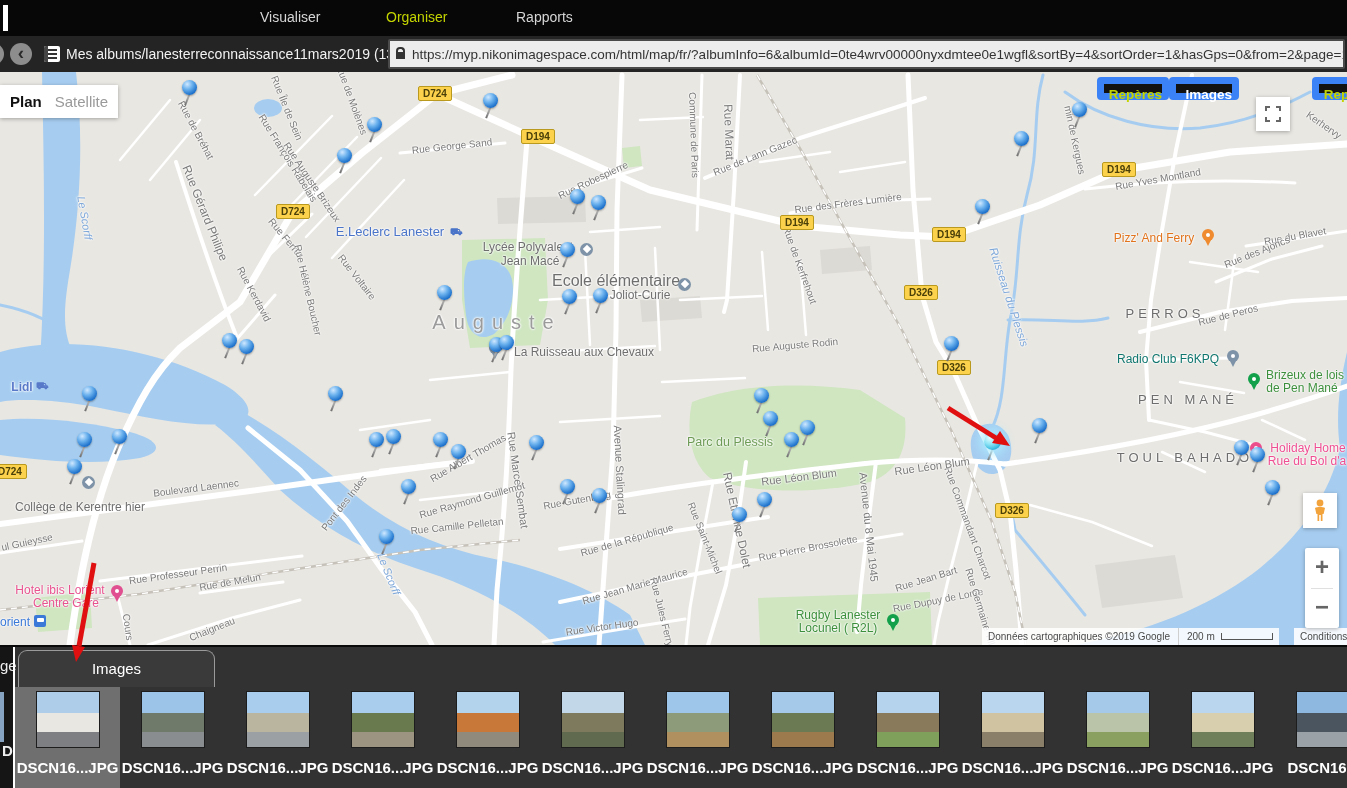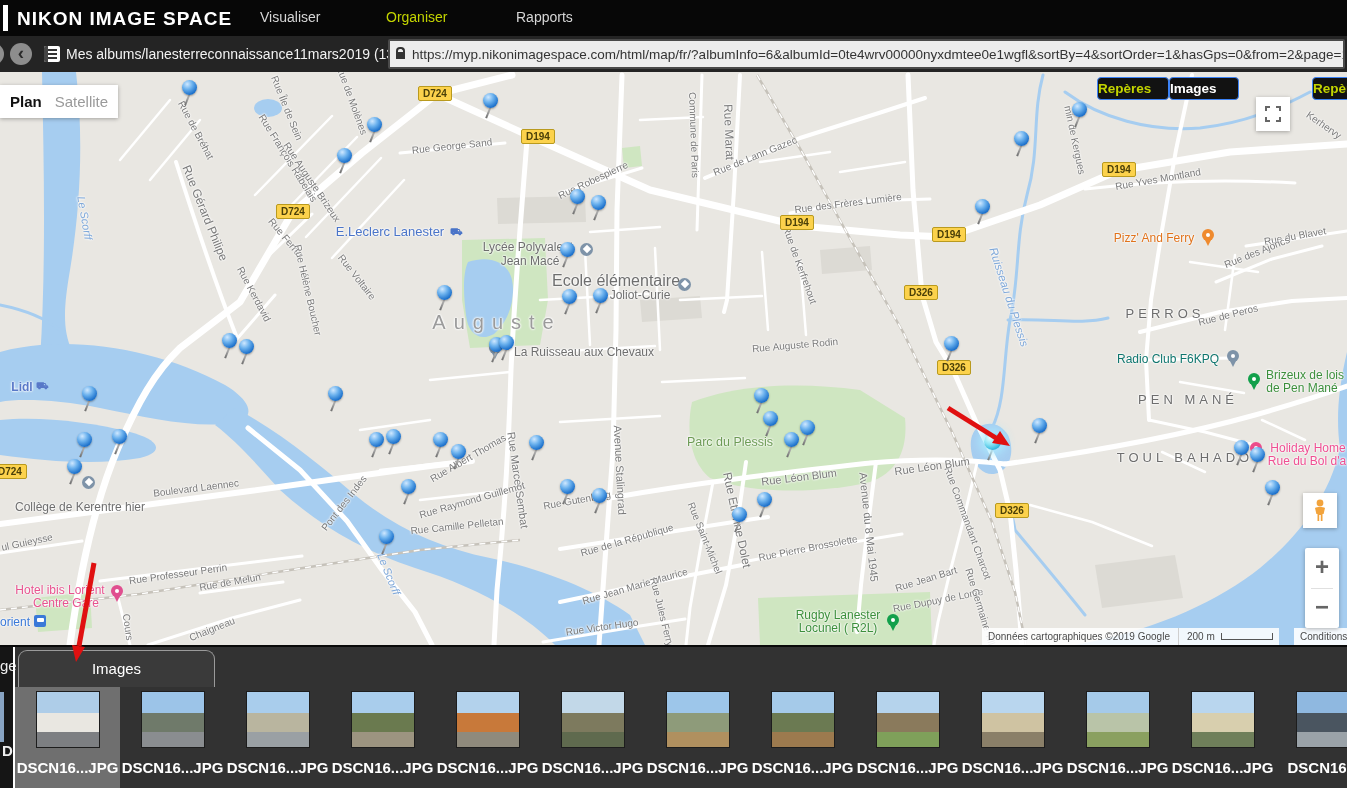--- a/index.html
+++ b/index.html
@@ -48,21 +48,21 @@
   .ic-drop .g { position:absolute; left:4px; top:4px; width:4px; height:4px; border-radius:50%; background:#fff; }
   .ic-drop .tail { position:absolute; left:3px; top:10.5px; width:0; height:0; border-left:3px solid transparent; border-right:3px solid transparent; border-top:6px solid #000; }
   .ic-cart { font-size:10px; font-weight:bold; }
   .ic-train { width:12px; height:12px; border-radius:2px; background:#3a79d8; }
   .ic-train .g { position:absolute; left:2.5px; top:2.5px; width:7px; height:4px; background:#fff; border-radius:1px; }
 
   
   .map-type { position:absolute; left:0; top:13px; width:118px; height:33px; background:#fff; box-shadow:0 1px 4px rgba(0,0,0,.3); display:flex; align-items:center; z-index:10; }
   .map-type .plan { margin-left:10px; font-size:15px; font-weight:bold; color:#111; cursor:pointer; }
   .map-type .sat { margin-left:13px; font-size:15px; color:#9a9a9a; cursor:pointer; }
-  .toggle-btn { position:absolute; top:5px; height:23px; background:#121212; border:1px solid #3b82f6; border-radius:4px; color:#fff; font-size:13.5px; font-weight:bold; text-align:left; line-height:21px; cursor:pointer; z-index:10; }
+  .toggle-btn { position:absolute; top:5px; height:23px; background:#121212; border:7px solid #3b82f6; border-radius:4px; color:#fff; font-size:13.5px; font-weight:bold; text-align:right; line-height:21px; cursor:pointer; z-index:10; }
   .toggle-btn.yellow { color:#c3d400; }
   .fs-btn { position:absolute; left:1256px; top:25px; width:34px; height:34px; background:#fff; box-shadow:0 1px 4px rgba(0,0,0,.3); cursor:pointer; z-index:10; display:flex; align-items:center; justify-content:center; }
   .pegman-btn { position:absolute; left:1303px; top:421px; width:34px; height:35px; background:#fff; box-shadow:0 1px 4px rgba(0,0,0,.3); cursor:pointer; z-index:10; display:flex; align-items:center; justify-content:center; }
   .zoom-ctl { position:absolute; left:1305px; top:476px; width:34px; height:80px; background:#fff; border-radius:2px; box-shadow:0 1px 4px rgba(0,0,0,.3); z-index:10; }
   .zoom-ctl .zi, .zoom-ctl .zo { position:absolute; left:0; width:34px; height:40px; color:#666; font-size:24px; font-weight:bold; text-align:center; line-height:38px; cursor:pointer; }
   .zoom-ctl .zo { top:40px; }
   .zoom-ctl .sep { position:absolute; left:6px; top:40px; width:22px; height:1px; background:#e0e0e0; }
   .attrib { position:absolute; left:982px; top:556px; height:17px; background:rgba(255,255,255,.85); display:flex; align-items:center; font-size:10px; color:#4a4a4a; z-index:9; padding:0 6px; }
   .attrib .sepl { width:1px; height:17px; background:#cfcfcf; margin:0 8px; }
   .scalebar { display:inline-block; width:52px; height:7px; border:1px solid #555; border-top:none; margin-left:6px; }
@@ -87,21 +87,20 @@
   
   #arrows { position:absolute; left:0; top:0; width:1347px; height:788px; pointer-events:none; z-index:40; }
 </style>
 </head>
 <body>
 
 <div id="page">
 
   <div id="app-header">
     <div class="logo-bar"></div>
-    <div class="logo-text">NIKON IMAGE SPACE</div>
     <div class="nav-tab t0">Visualiser</div>
     <div class="nav-tab t1">Organiser</div>
     <div class="nav-tab t2">Rapports</div>
   </div>
 
   <div id="path-bar">
     <div class="back-circle ghost">‹</div>
     <div class="back-circle">‹</div>
     <div class="album-ic"></div>
     <div class="crumb">Mes albums/lanesterreconnaissance11mars2019 (135)</div>

